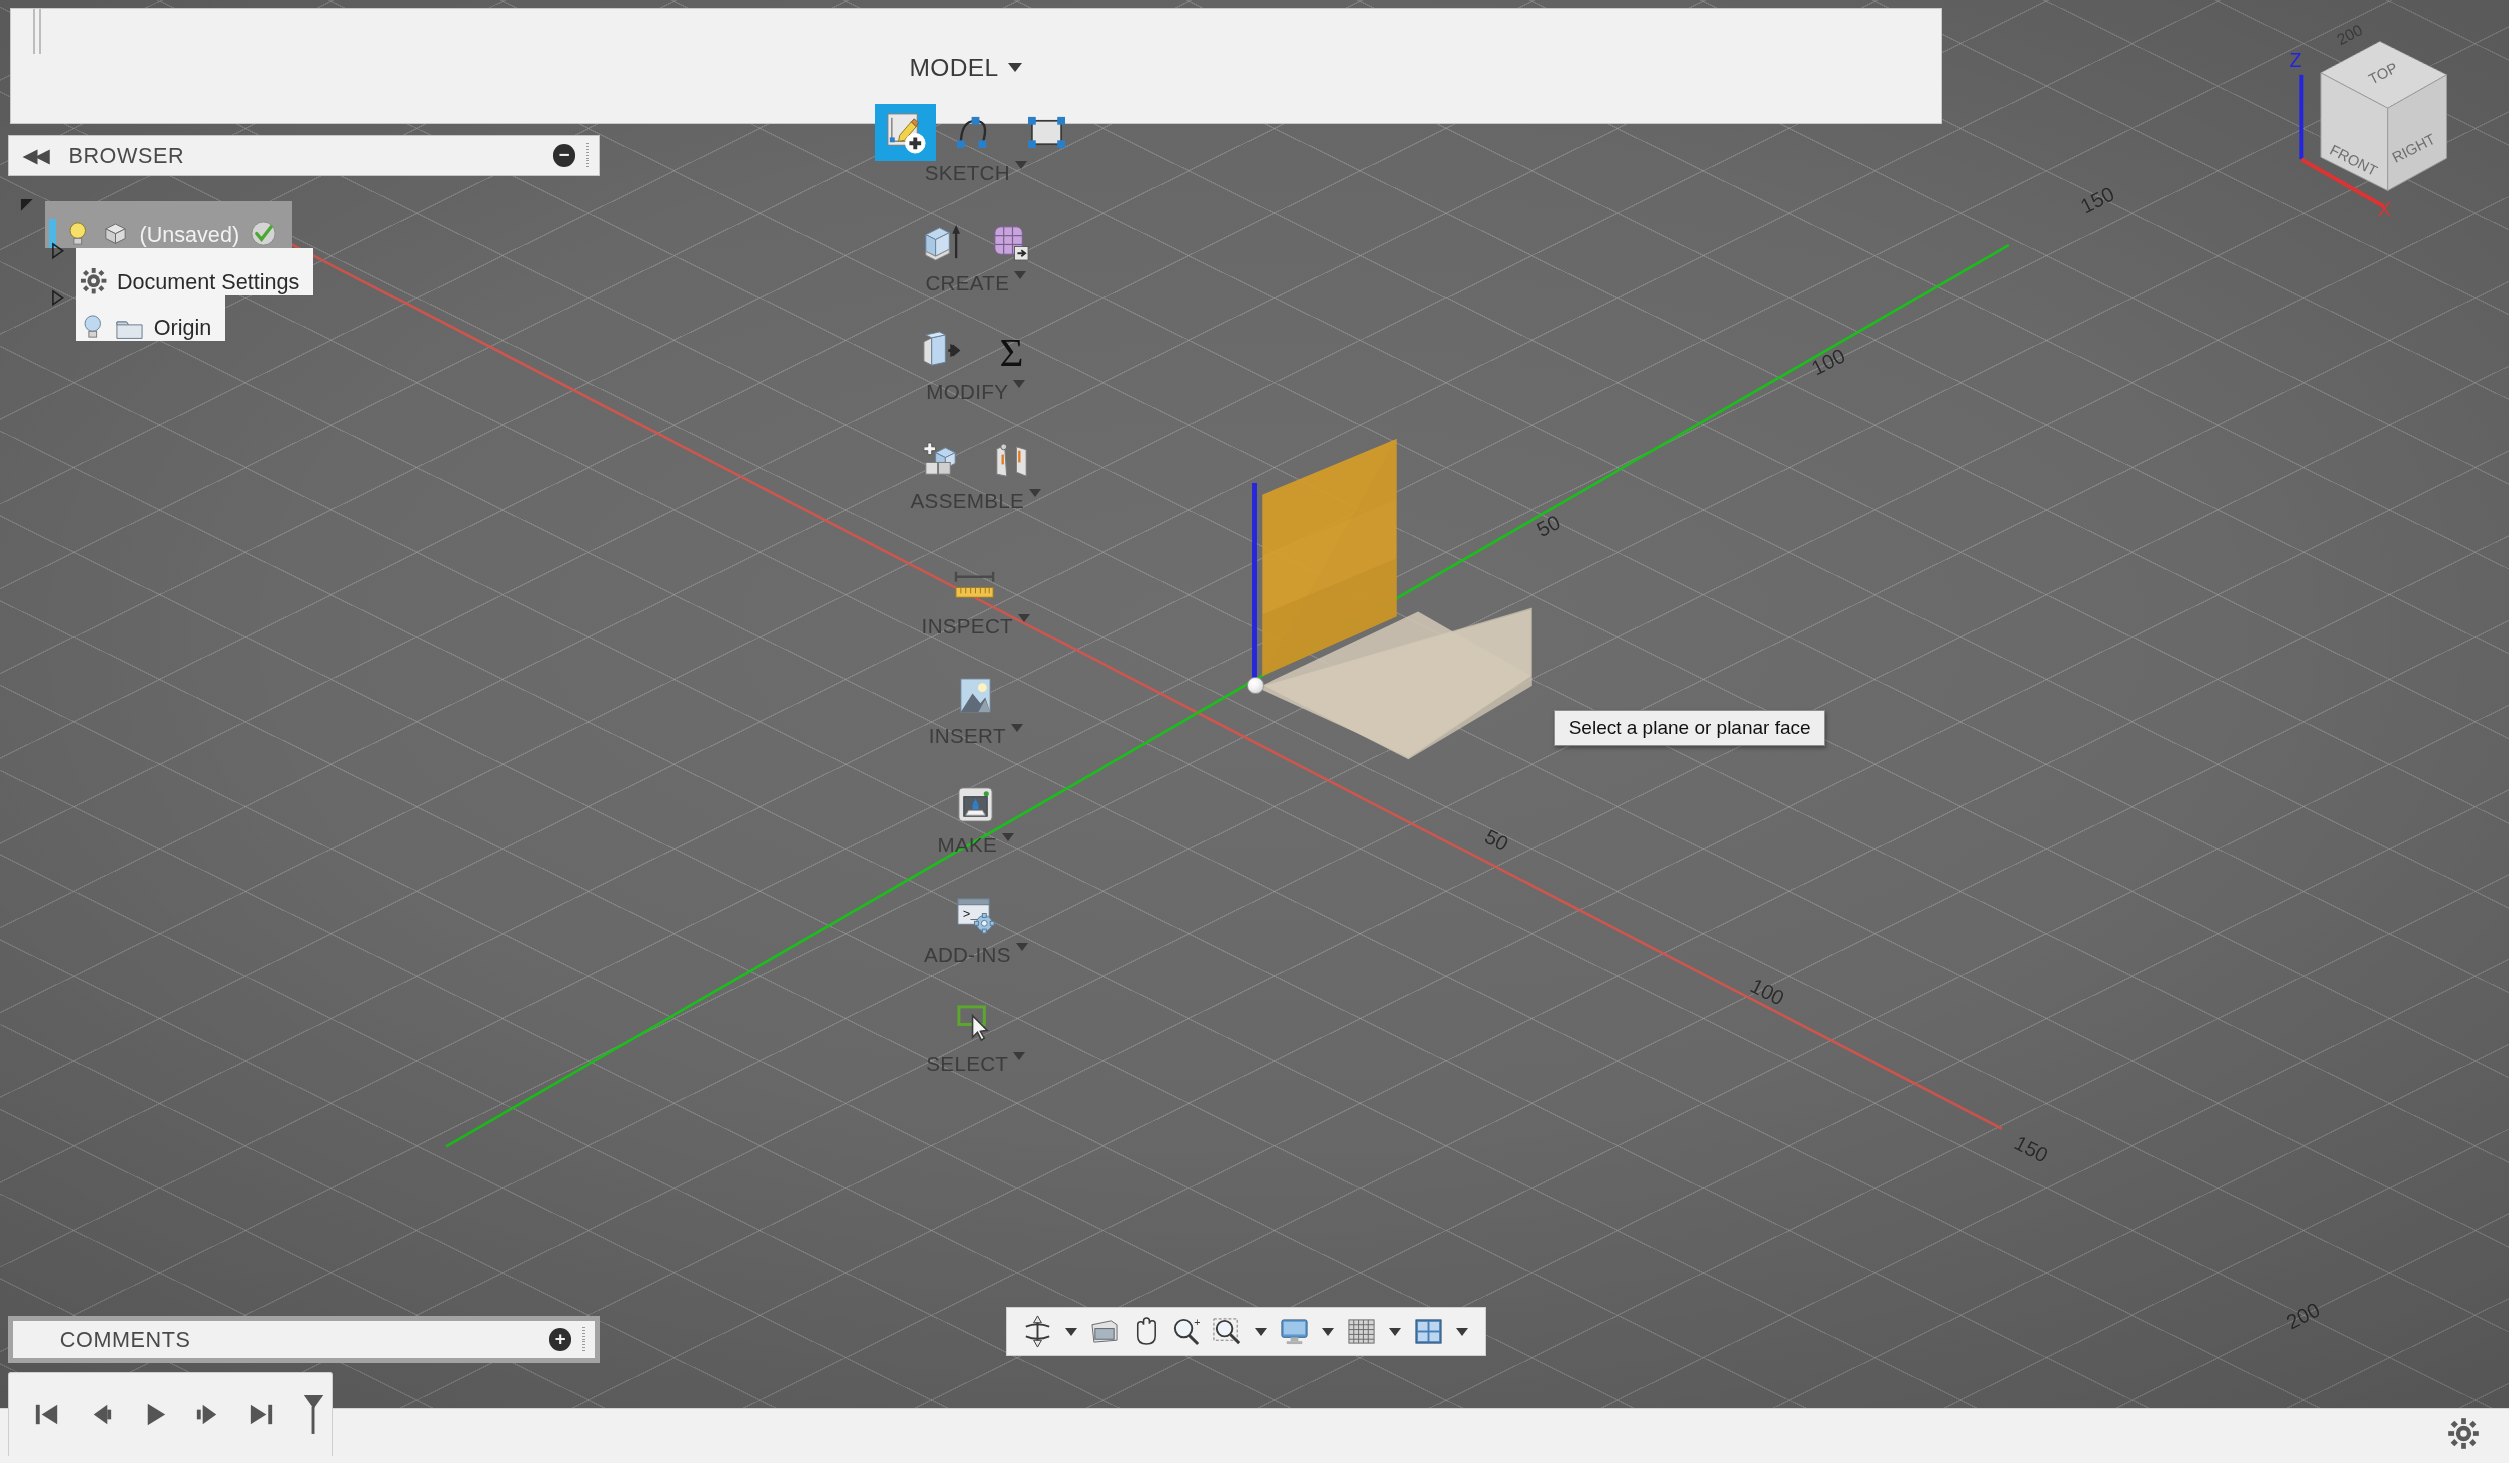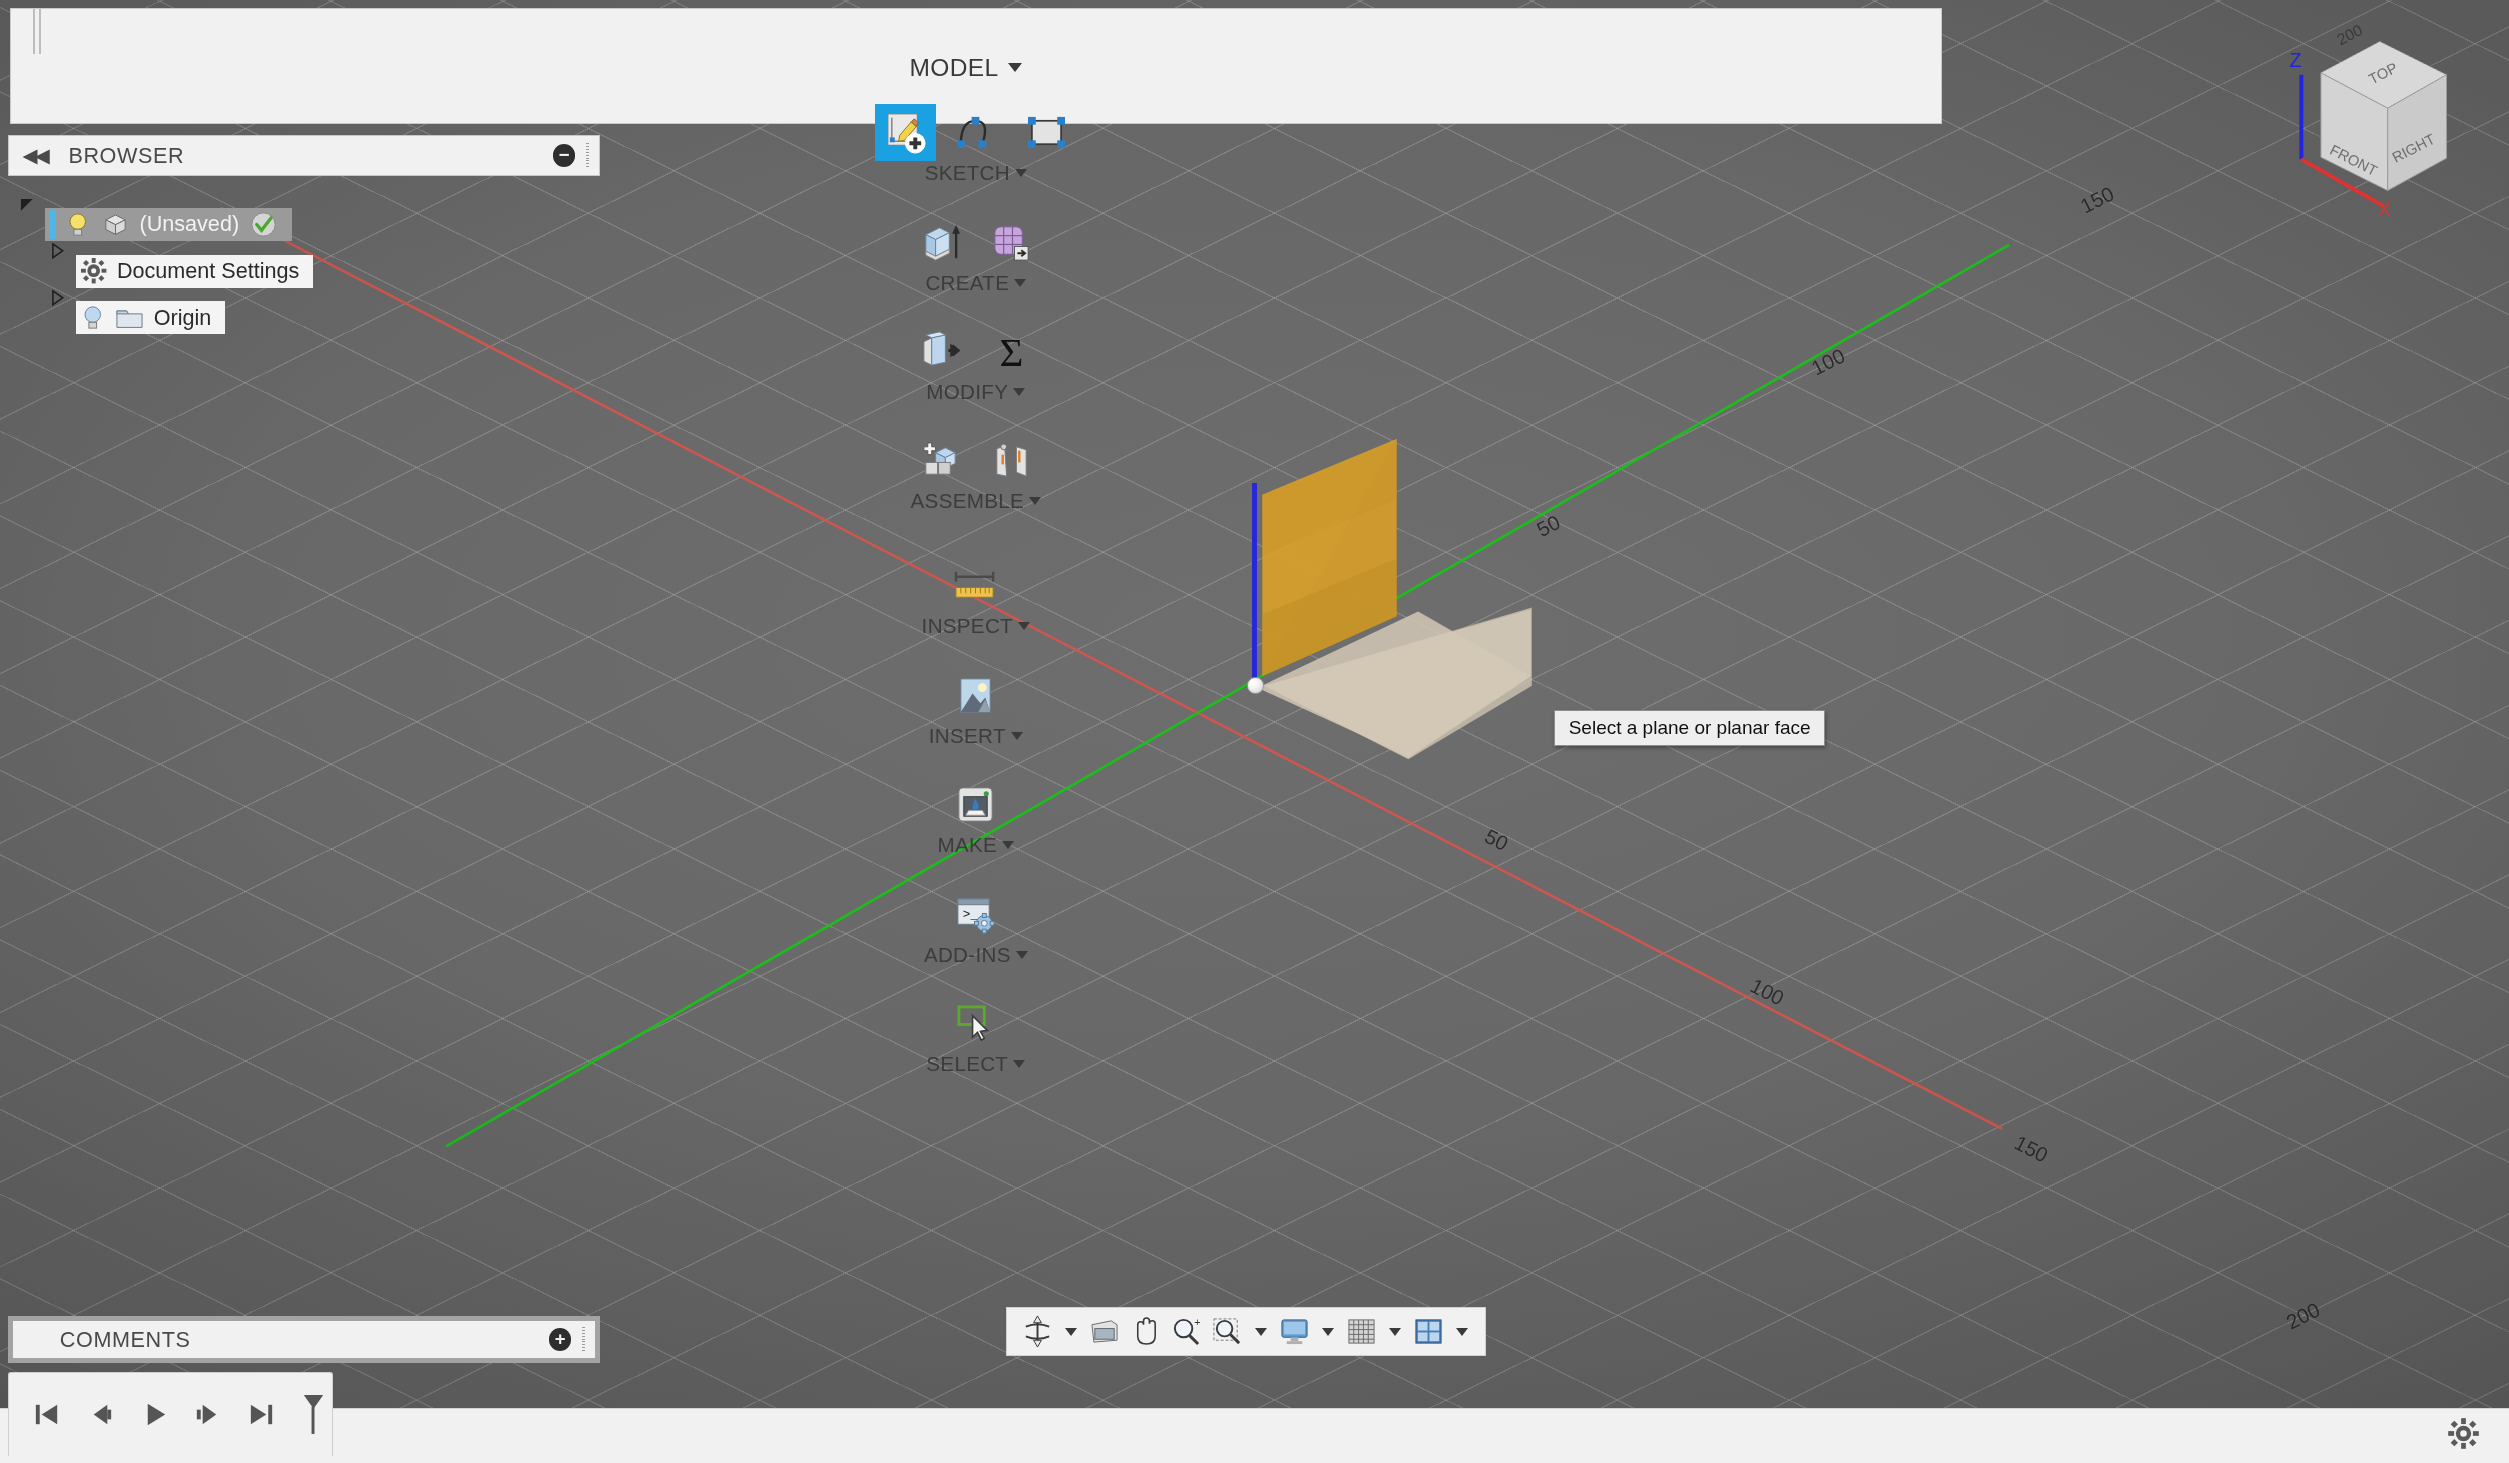--- a/index.html
+++ b/index.html
@@ -52,21 +52,21 @@
   .rb-model{
     display:flex;align-items:center;justify-content:center;padding:0 23.5px 0 3.9px;
     font-size:24.5px;color:#3a3a3a;letter-spacing:0.4px;gap:9.8px;
   }
   .rb-sep{width:1px;background:#cdcdcd;margin:7.8px 0;}
   .rb-group{
     display:flex;flex-direction:column;align-items:center;justify-content:space-between;
     padding:6.9px 13.7px 5.9px;
   }
   .rb-icons{display:flex;align-items:center;gap:9.8px;flex:1;}
-  .rb-title{font-size:20.6px;color:#3c3c3c;display:flex;align-items:center;gap:5px;letter-spacing:0.3px;white-space:nowrap;}
+  .rb-title{font-size:20.6px;color:#3c3c3c;display:flex;align-items:flex-start;gap:5px;letter-spacing:0.3px;white-space:nowrap;}
   .caret{width:0;height:0;border-left:7.8px solid transparent;border-right:7.8px solid transparent;border-top:9.8px solid #3a3a3a;}
   .caret.sm{border-left-width:6.9px;border-right-width:6.9px;border-top-width:8.8px;}
   .icbtn{width:61px;height:57px;display:flex;align-items:center;justify-content:center;}
   .icbtn.active{background:#1ba1e2;}
 
   
   #browser{position:absolute;left:7.8px;top:135px;width:592px;}
   #browser-head{
     height:41px;background:#f1f1f1;border:1px solid #c6c6c6;
     display:flex;align-items:center;padding:0 5.9px 0 13.7px;
@@ -77,21 +77,21 @@
     width:22.5px;height:22.5px;border-radius:50%;background:#2e2e2e;
     display:flex;align-items:center;justify-content:center;color:#f1f1f1;
     font-size:18.6px;line-height:1;font-weight:700;
   }
   .grip-v{width:2.9px;height:25.5px;margin-left:10.8px;margin-right:3.9px;
     background:repeating-linear-gradient(to bottom,#9a9a9a 0 1px,transparent 1px 2.9px);}
 
   #tree{padding-top:9.8px;}
   .tnode{display:flex;align-items:center;height:37px;margin-bottom:9.8px;}
   .tw{width:37px;display:flex;align-items:center;justify-content:center;}
-  .row-chip{display:flex;align-items:center;height:33px;padding:0 13.7px 0 3.9px;gap:9.8px;margin-top:40px;}
+  .row-chip{display:flex;align-items:flex-end;height:47px;padding:0 13.7px 0 3.9px;gap:9.8px;margin-top:40px;}
   .row-chip.sel{background:#9a9a9a;}
   .row-chip.white{background:#f4f4f4;}
   .tlabel{font-size:21.6px;color:#2b2b2b;}
   .tlabel.light{color:#f2f2f2;}
   .blue-bar{width:6.9px;height:29px;background:#4db8e8;}
 
   
   #tooltip{
     position:absolute;left:1554px;top:710px;
     background:#eeeeee;border:1px solid #8d8d8d;

